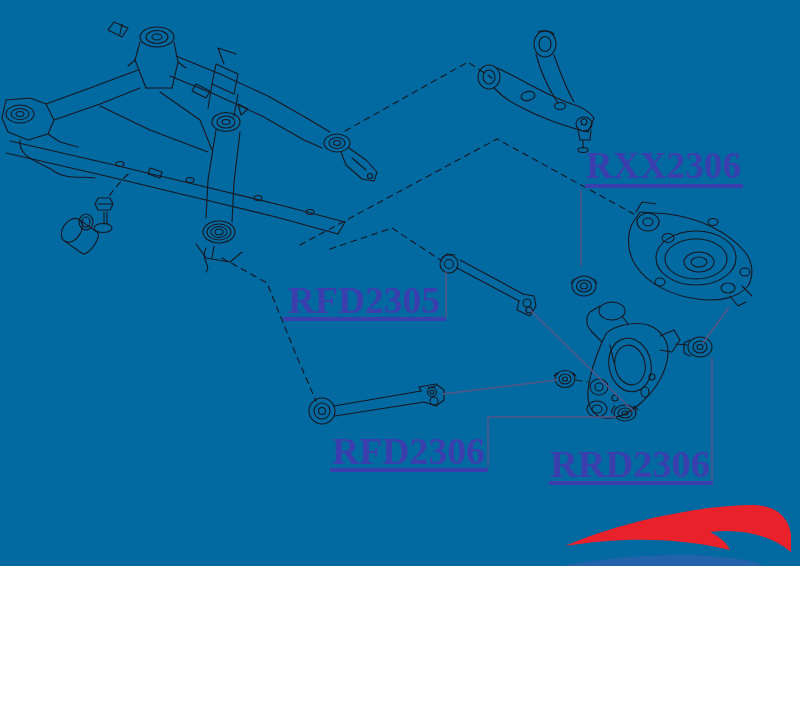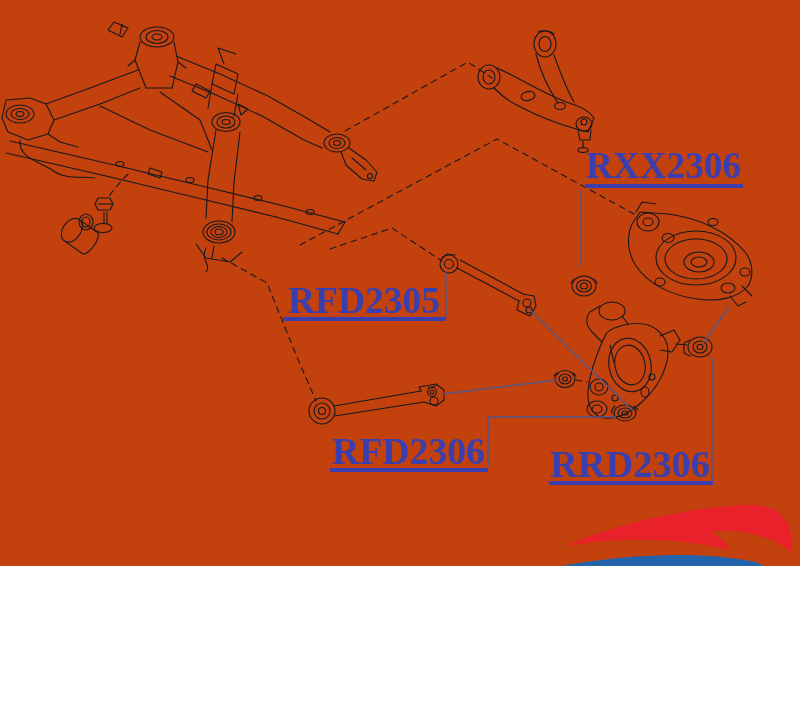--- a/index.html
+++ b/index.html
@@ -1,16 +1,16 @@
 <!DOCTYPE html>
 <html><head>
 <meta charset="utf-8">
 <style>
   html,body{margin:0;padding:0;background:#ffffff;}
-  .page{position:relative;width:800px;height:566px;background:#c2410c;overflow:hidden;
+  .page{position:relative;width:800px;height:566px;background:#0369a1;overflow:hidden;
         font-family:"Liberation Sans","DejaVu Sans",sans-serif;}
   .diagram-svg{position:absolute;left:0;top:0;}
   
   .draw, .draw path, .draw ellipse, .draw circle, .draw line, .draw polyline, .draw rect{
       fill:none;stroke:#181820;stroke-width:1.1;stroke-linecap:round;stroke-linejoin:round;}
   .dash{stroke-dasharray:6 5;}
   .leader{stroke:#565686;stroke-width:1.5;fill:none;}
   .label-text{font-family:"Liberation Serif","DejaVu Serif",serif;font-weight:bold;font-size:38px;}
   .label-underline{stroke-width:4;}
   

